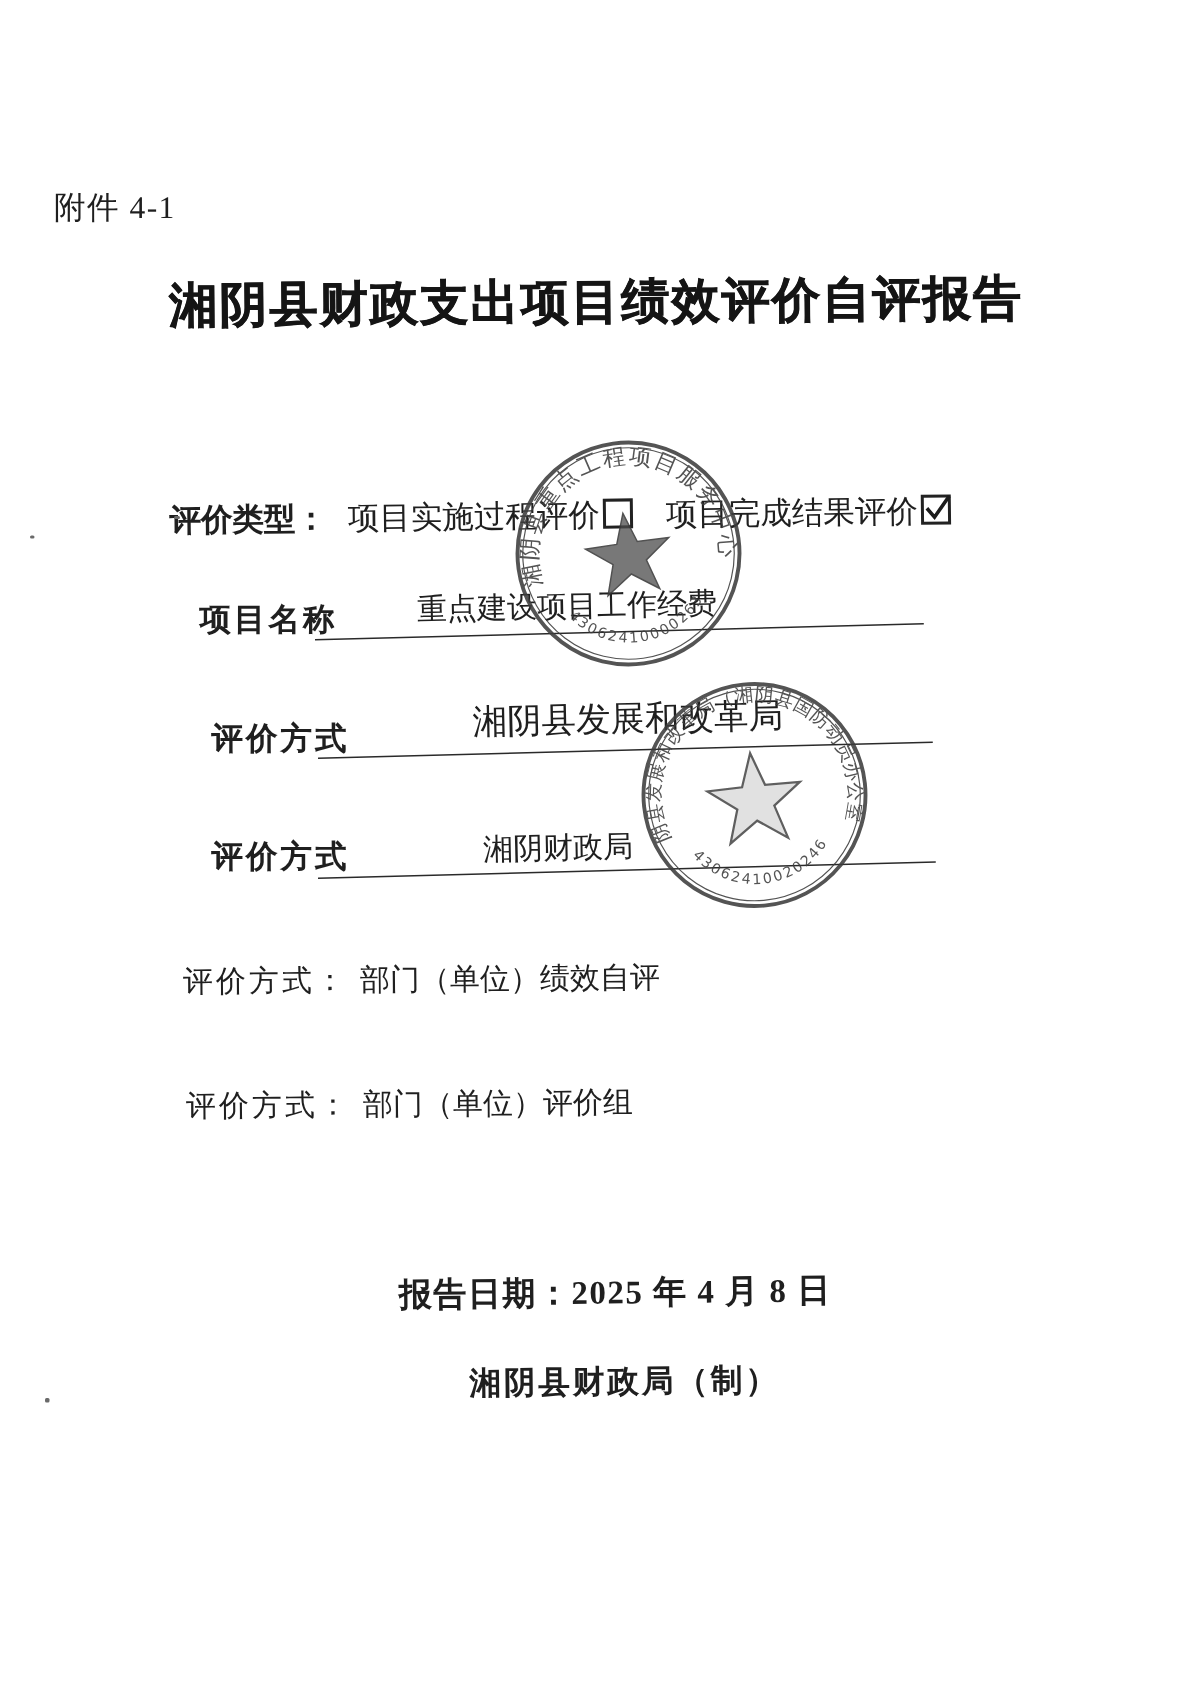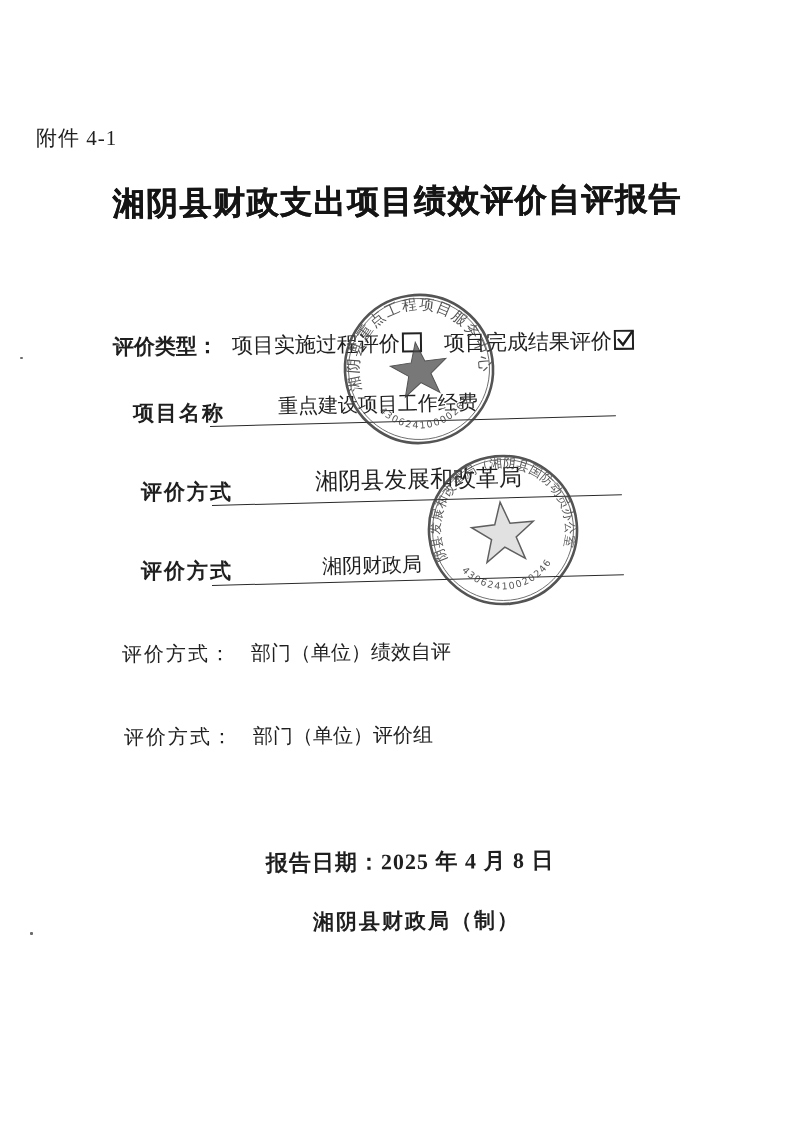--- a/index.html
+++ b/index.html
@@ -20,21 +20,21 @@
   .row-type .opt2{margin-left:22px;}
   .checkbox{
     display:inline-block;width:16px;height:16px;border:2px solid #222;
     vertical-align:-2px;margin-left:2px;position:relative;background:transparent;
   }
   .checkbox svg{position:absolute;left:-2px;top:-4px;}
   .fieldlabel{font-size:21px;letter-spacing:2px;font-weight:600;white-space:nowrap;margin-left:22px;}
   .underline{height:0;border-top:1.6px solid #2a2a2a;transform:rotate(-1.5deg);transform-origin:left center;}
   .fieldvalue{font-size:21px;white-space:nowrap;transform:rotate(-1.2deg);transform-origin:left center;}
   .row-plain{font-size:20px;white-space:nowrap;transform:rotate(-0.5deg);transform-origin:left center;}
-  .row-plain .lbl{letter-spacing:2px;margin-right:19px;}
+  .row-plain .lbl{letter-spacing:2px;margin-right:8px;}
   .date-row{font-size:22px;white-space:nowrap;font-weight:600;letter-spacing:1px;transform:rotate(-0.6deg);}
   .issuer{font-size:21px;white-space:nowrap;font-weight:600;letter-spacing:2px;transform:rotate(-0.6deg);}
   .seal{opacity:0.88;}
   .speck{position:absolute;background:#6a6a6a;border-radius:1px;}
 </style>
 </head>
 <body>
 
 <div class="abs attachment">附件 4-1</div>
 

